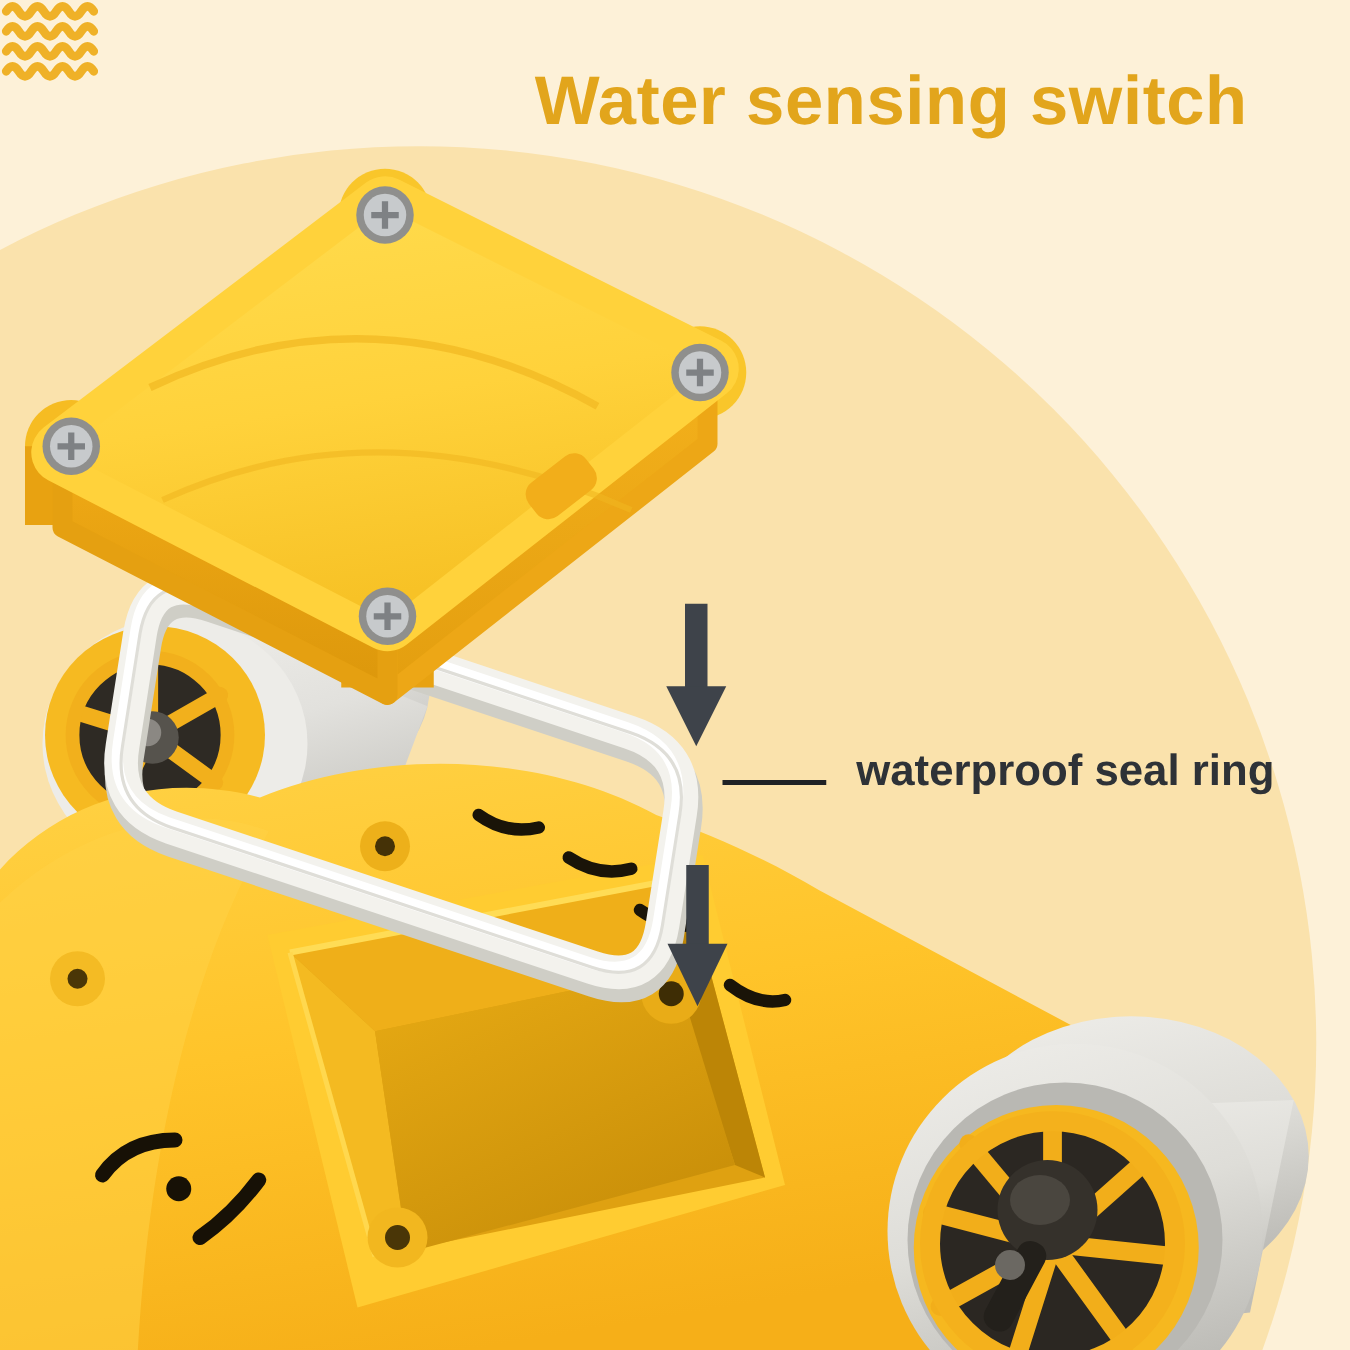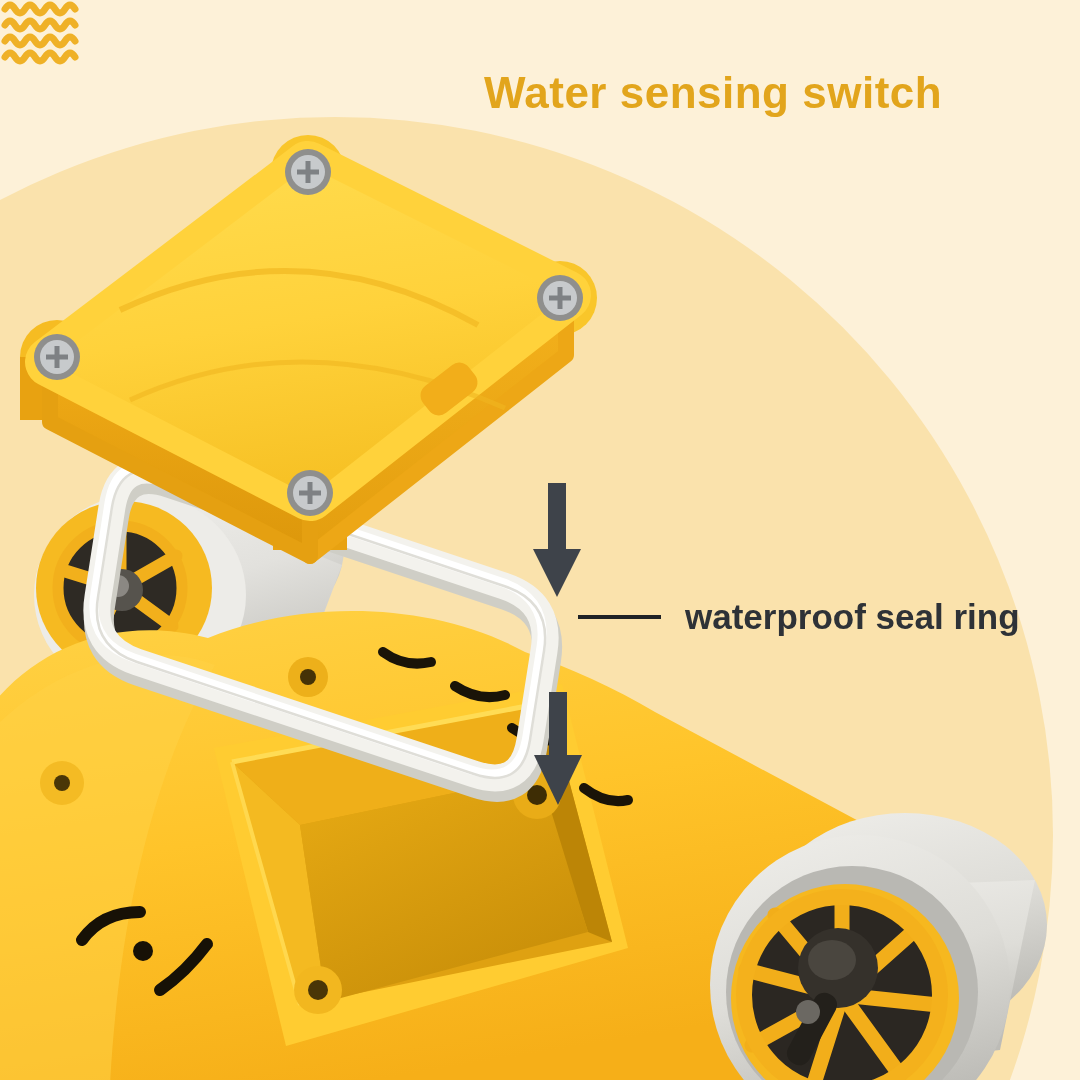--- a/index.html
+++ b/index.html
@@ -3,25 +3,25 @@
 <meta charset="utf-8">
 <style>
   html,body{margin:0;padding:0;background:#888;}
   .stage{
     position:relative;width:1080px;height:1080px;overflow:hidden;
     background:var(--bg,#FDF1D8);
     font-family:"Liberation Sans","DejaVu Sans",sans-serif;
   }
   .stage svg{position:absolute;left:0;top:0;}
   .title{
-    position:absolute;left:413px;top:68px;width:600px;
-    font-size:44px;font-weight:bold;letter-spacing:0.5px;
+    position:absolute;left:413px;top:48px;width:600px;
+    font-size:55px;font-weight:bold;letter-spacing:0.5px;
     color:var(--title_color,#E2A51C);white-space:nowrap;text-align:center;
   }
-  .callout{position:absolute;left:578px;top:597px;display:flex;align-items:flex-start;}
+  .callout{position:absolute;left:578px;top:597px;display:flex;align-items:center;}
   .callout .line{
     display:inline-block;width:83px;height:4px;margin-top:18px;
     background:var(--callout_color,#1F2226);
   }
   .callout .text{
     margin-left:24px;font-size:35px;font-weight:bold;white-space:nowrap;
     color:var(--label_color,#2E3237);
   }
   .wave-icon{position:absolute;left:45px;top:61px;}
 </style>

